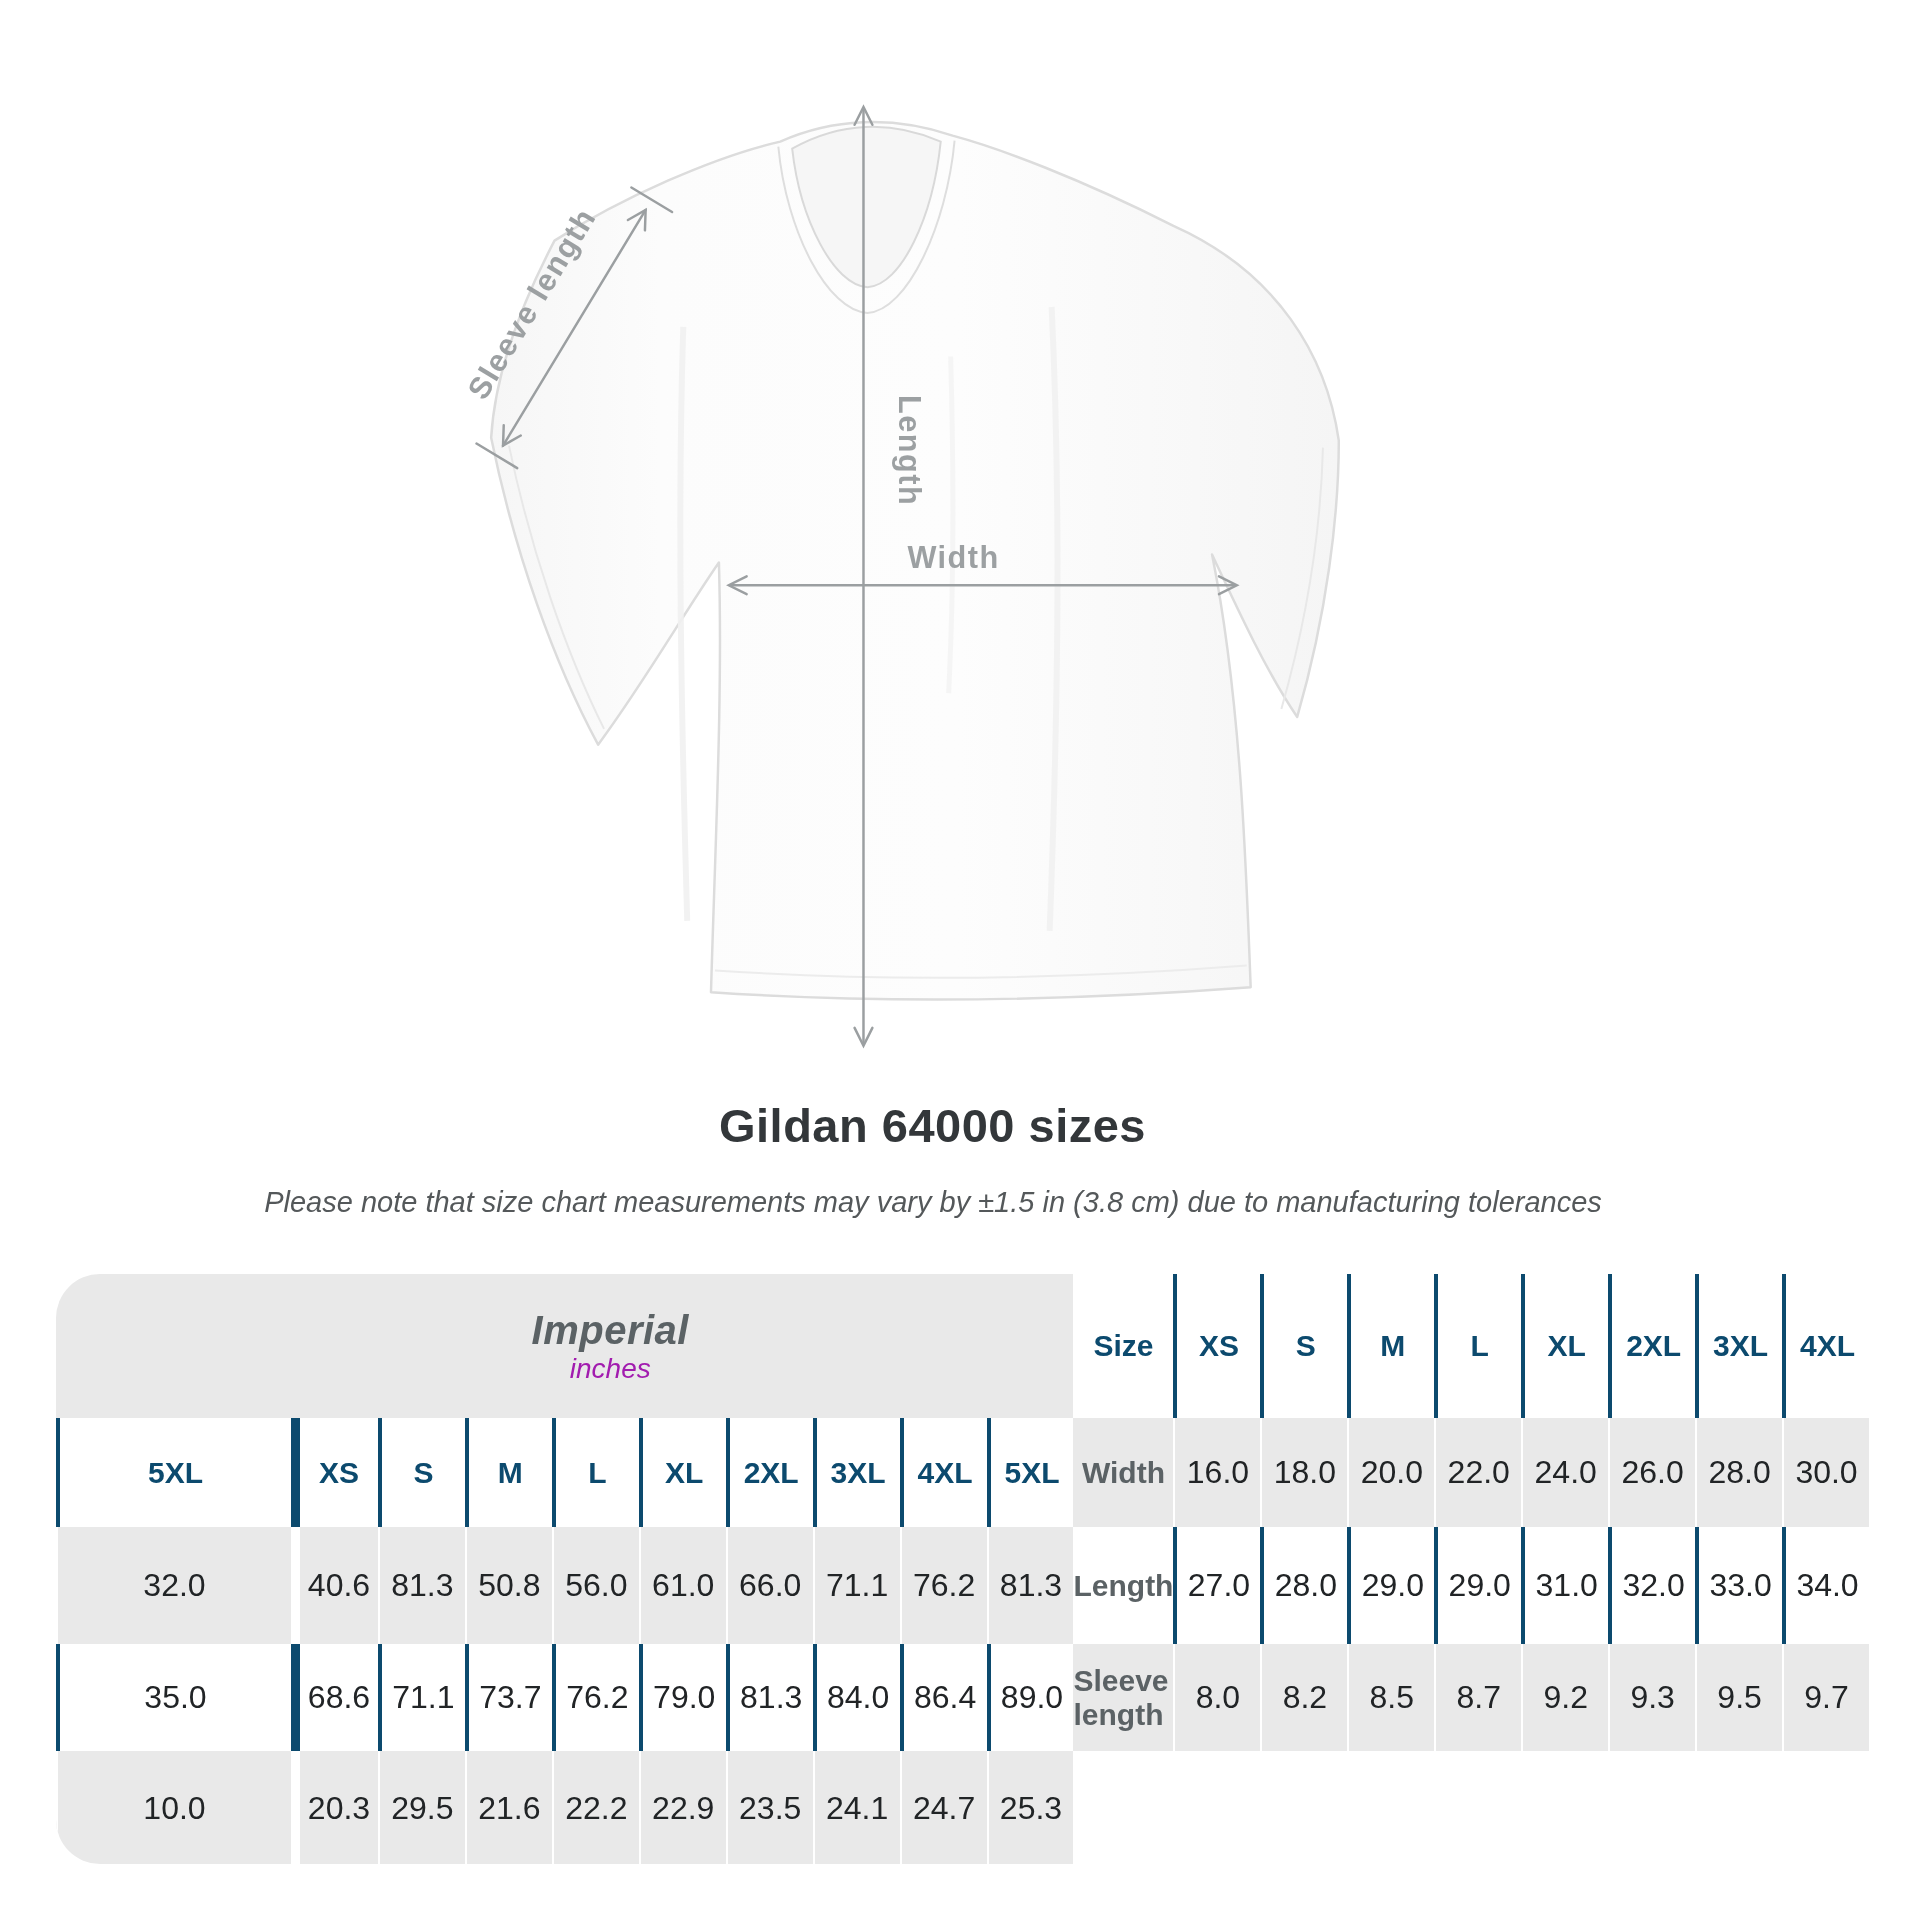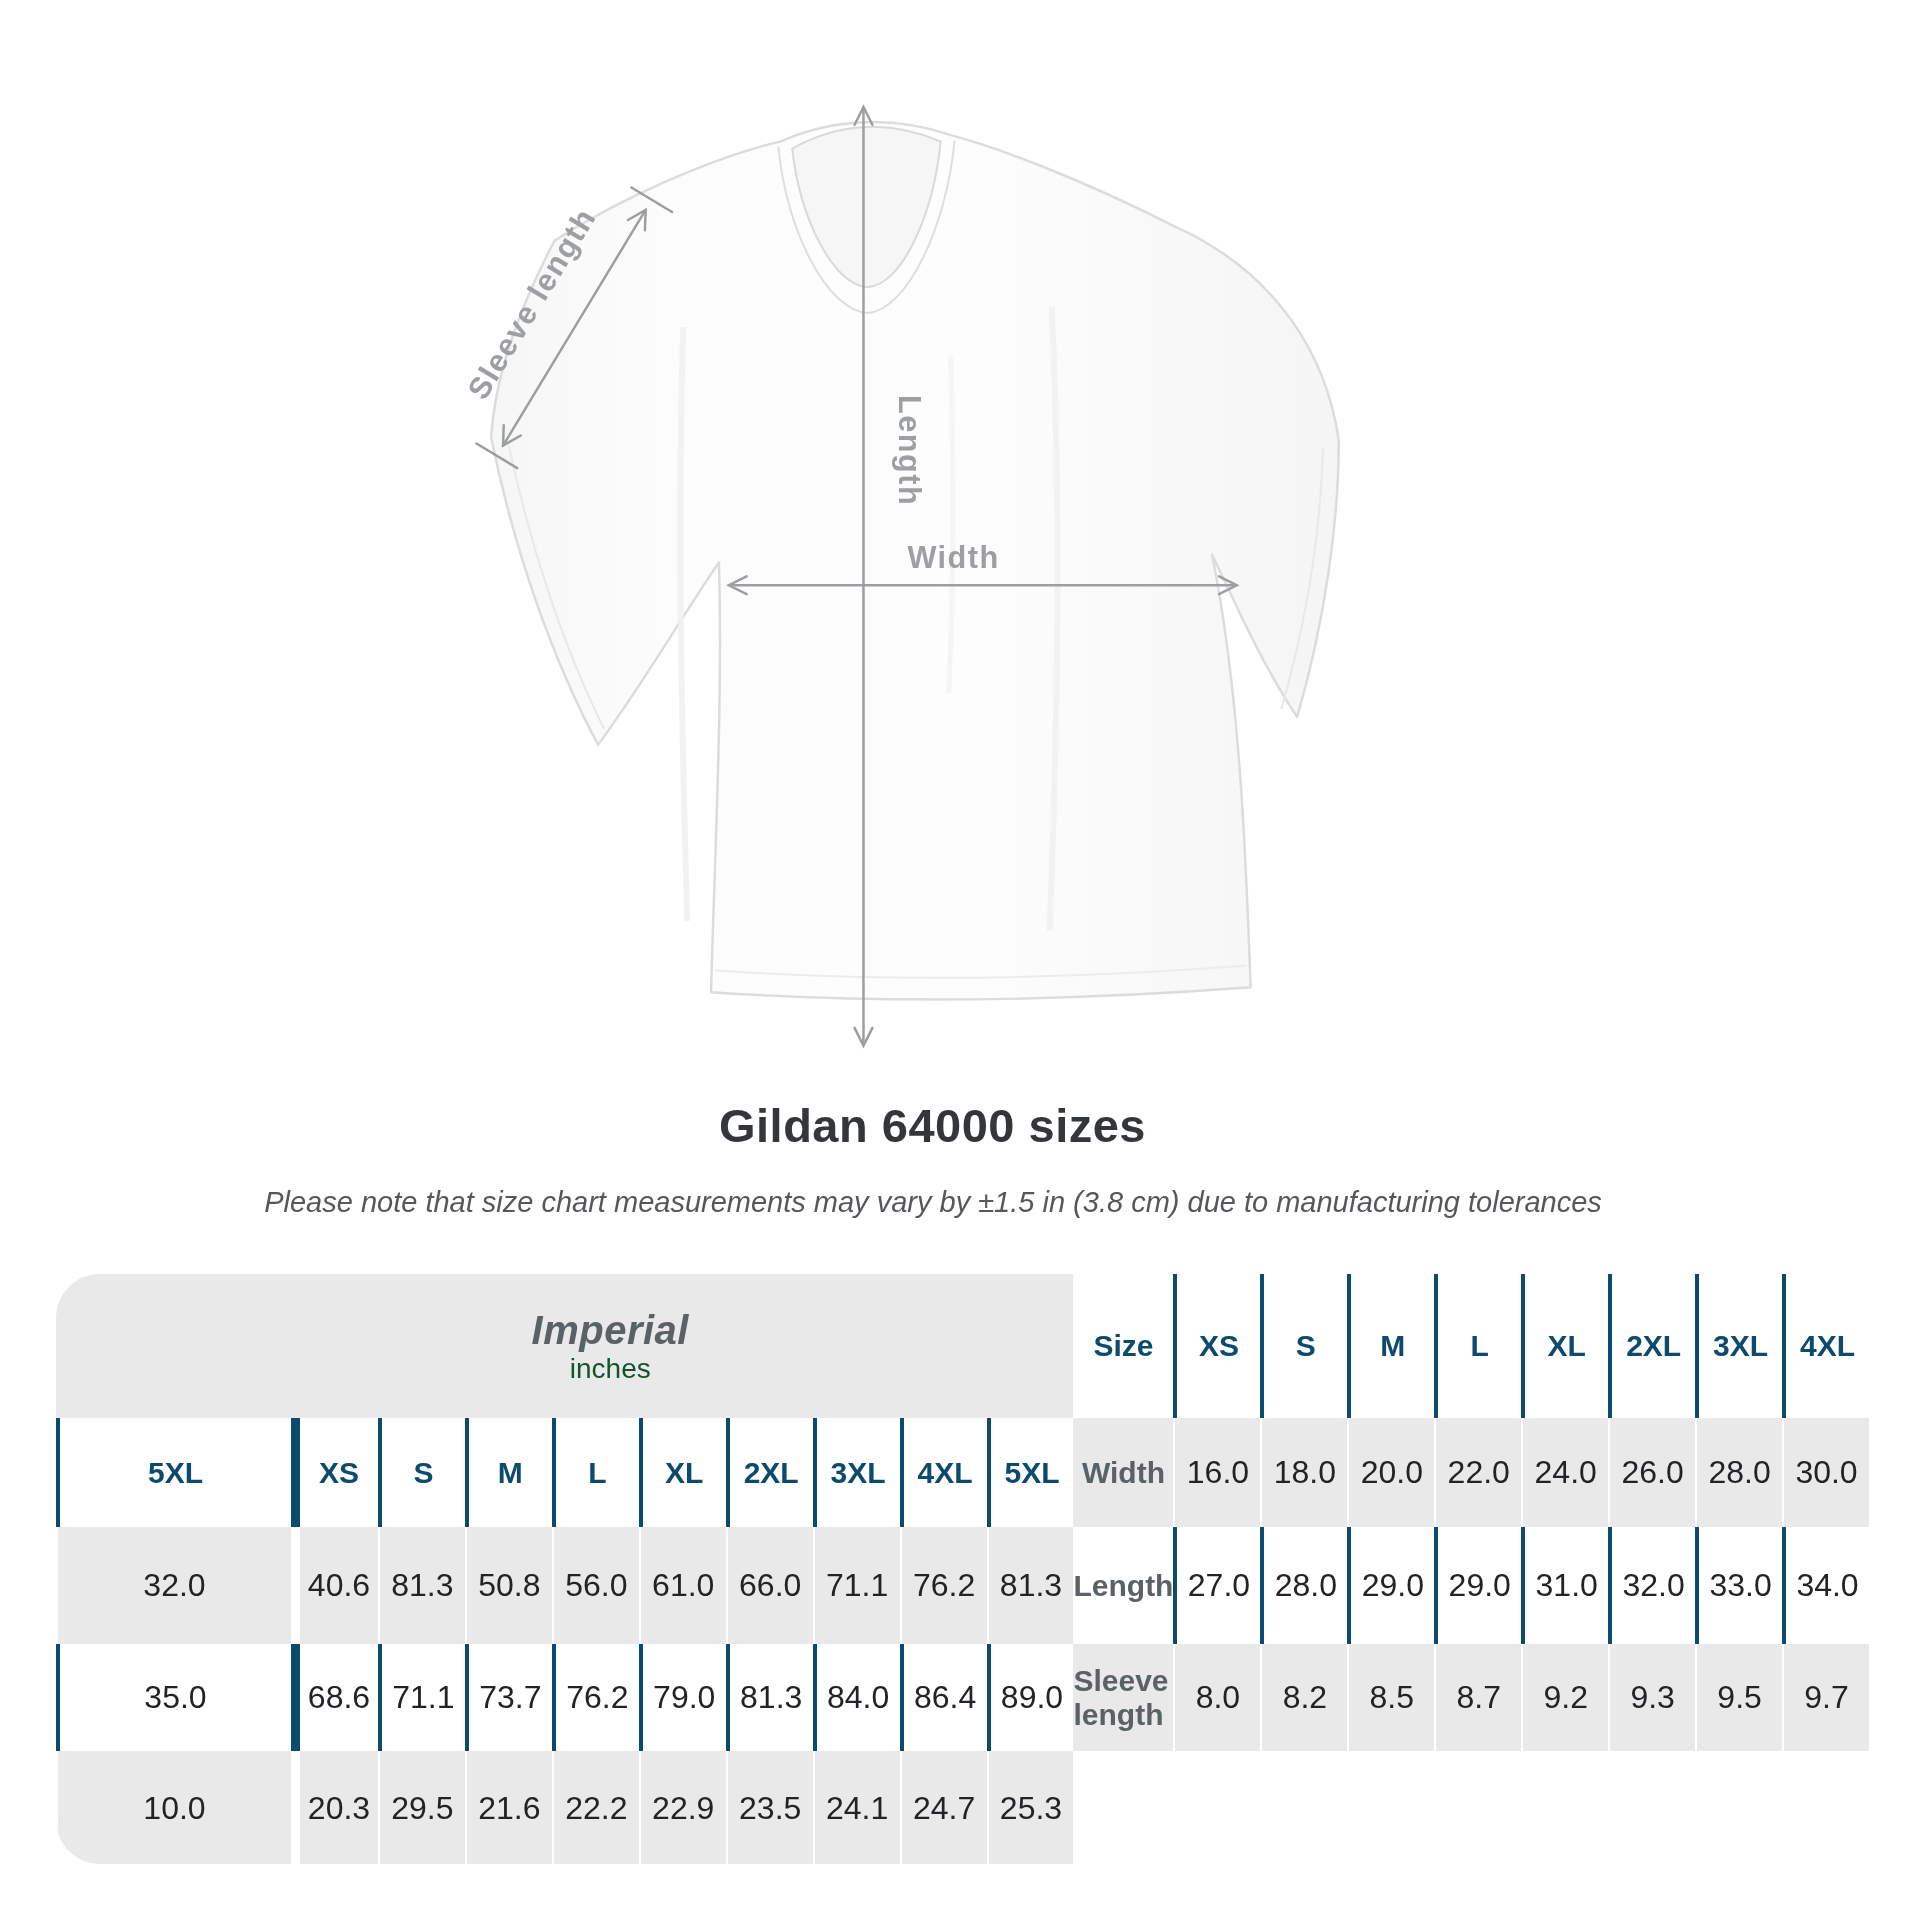--- a/index.html
+++ b/index.html
@@ -26,21 +26,21 @@
     display:grid;
     grid-template-columns:235px repeat(18,1fr);
     grid-template-rows:144px 109px 117px 107px 114px;
   }
   .group-hdr{
     background:#e9e9e9;display:flex;flex-direction:column;align-items:center;justify-content:center;
   }
   .group-hdr.imperial{grid-column:1 / span 10;padding-left:91px;}
   .group-hdr.metric{grid-column:11 / span 9;}
   .group-label{font-size:40px;font-weight:700;font-style:italic;color:#5b6265;letter-spacing:0.5px;}
-  .group-sublabel{font-size:28px;color:#14532d;}
+  .group-sublabel{font-size:28px;font-style:italic;color:#a21caf;}
   .row{display:contents;}
   .cell{
     display:flex;align-items:center;justify-content:center;
     font-size:32px;color:#212426;
   }
   .cell.lbl{font-size:30px;font-weight:700;color:#5b6265;}
   .cell.hdr{font-size:30px;font-weight:700;color:#0c4a6e;}
   .row-white .cell{background:#ffffff;border-left:4px solid #0c4a6e;}
   .row-gray  .cell{background:#e9e9e9;border-left:2px solid #ffffff;}
   .row-white .cell.first,.row-gray .cell.first{border-left:none;}

